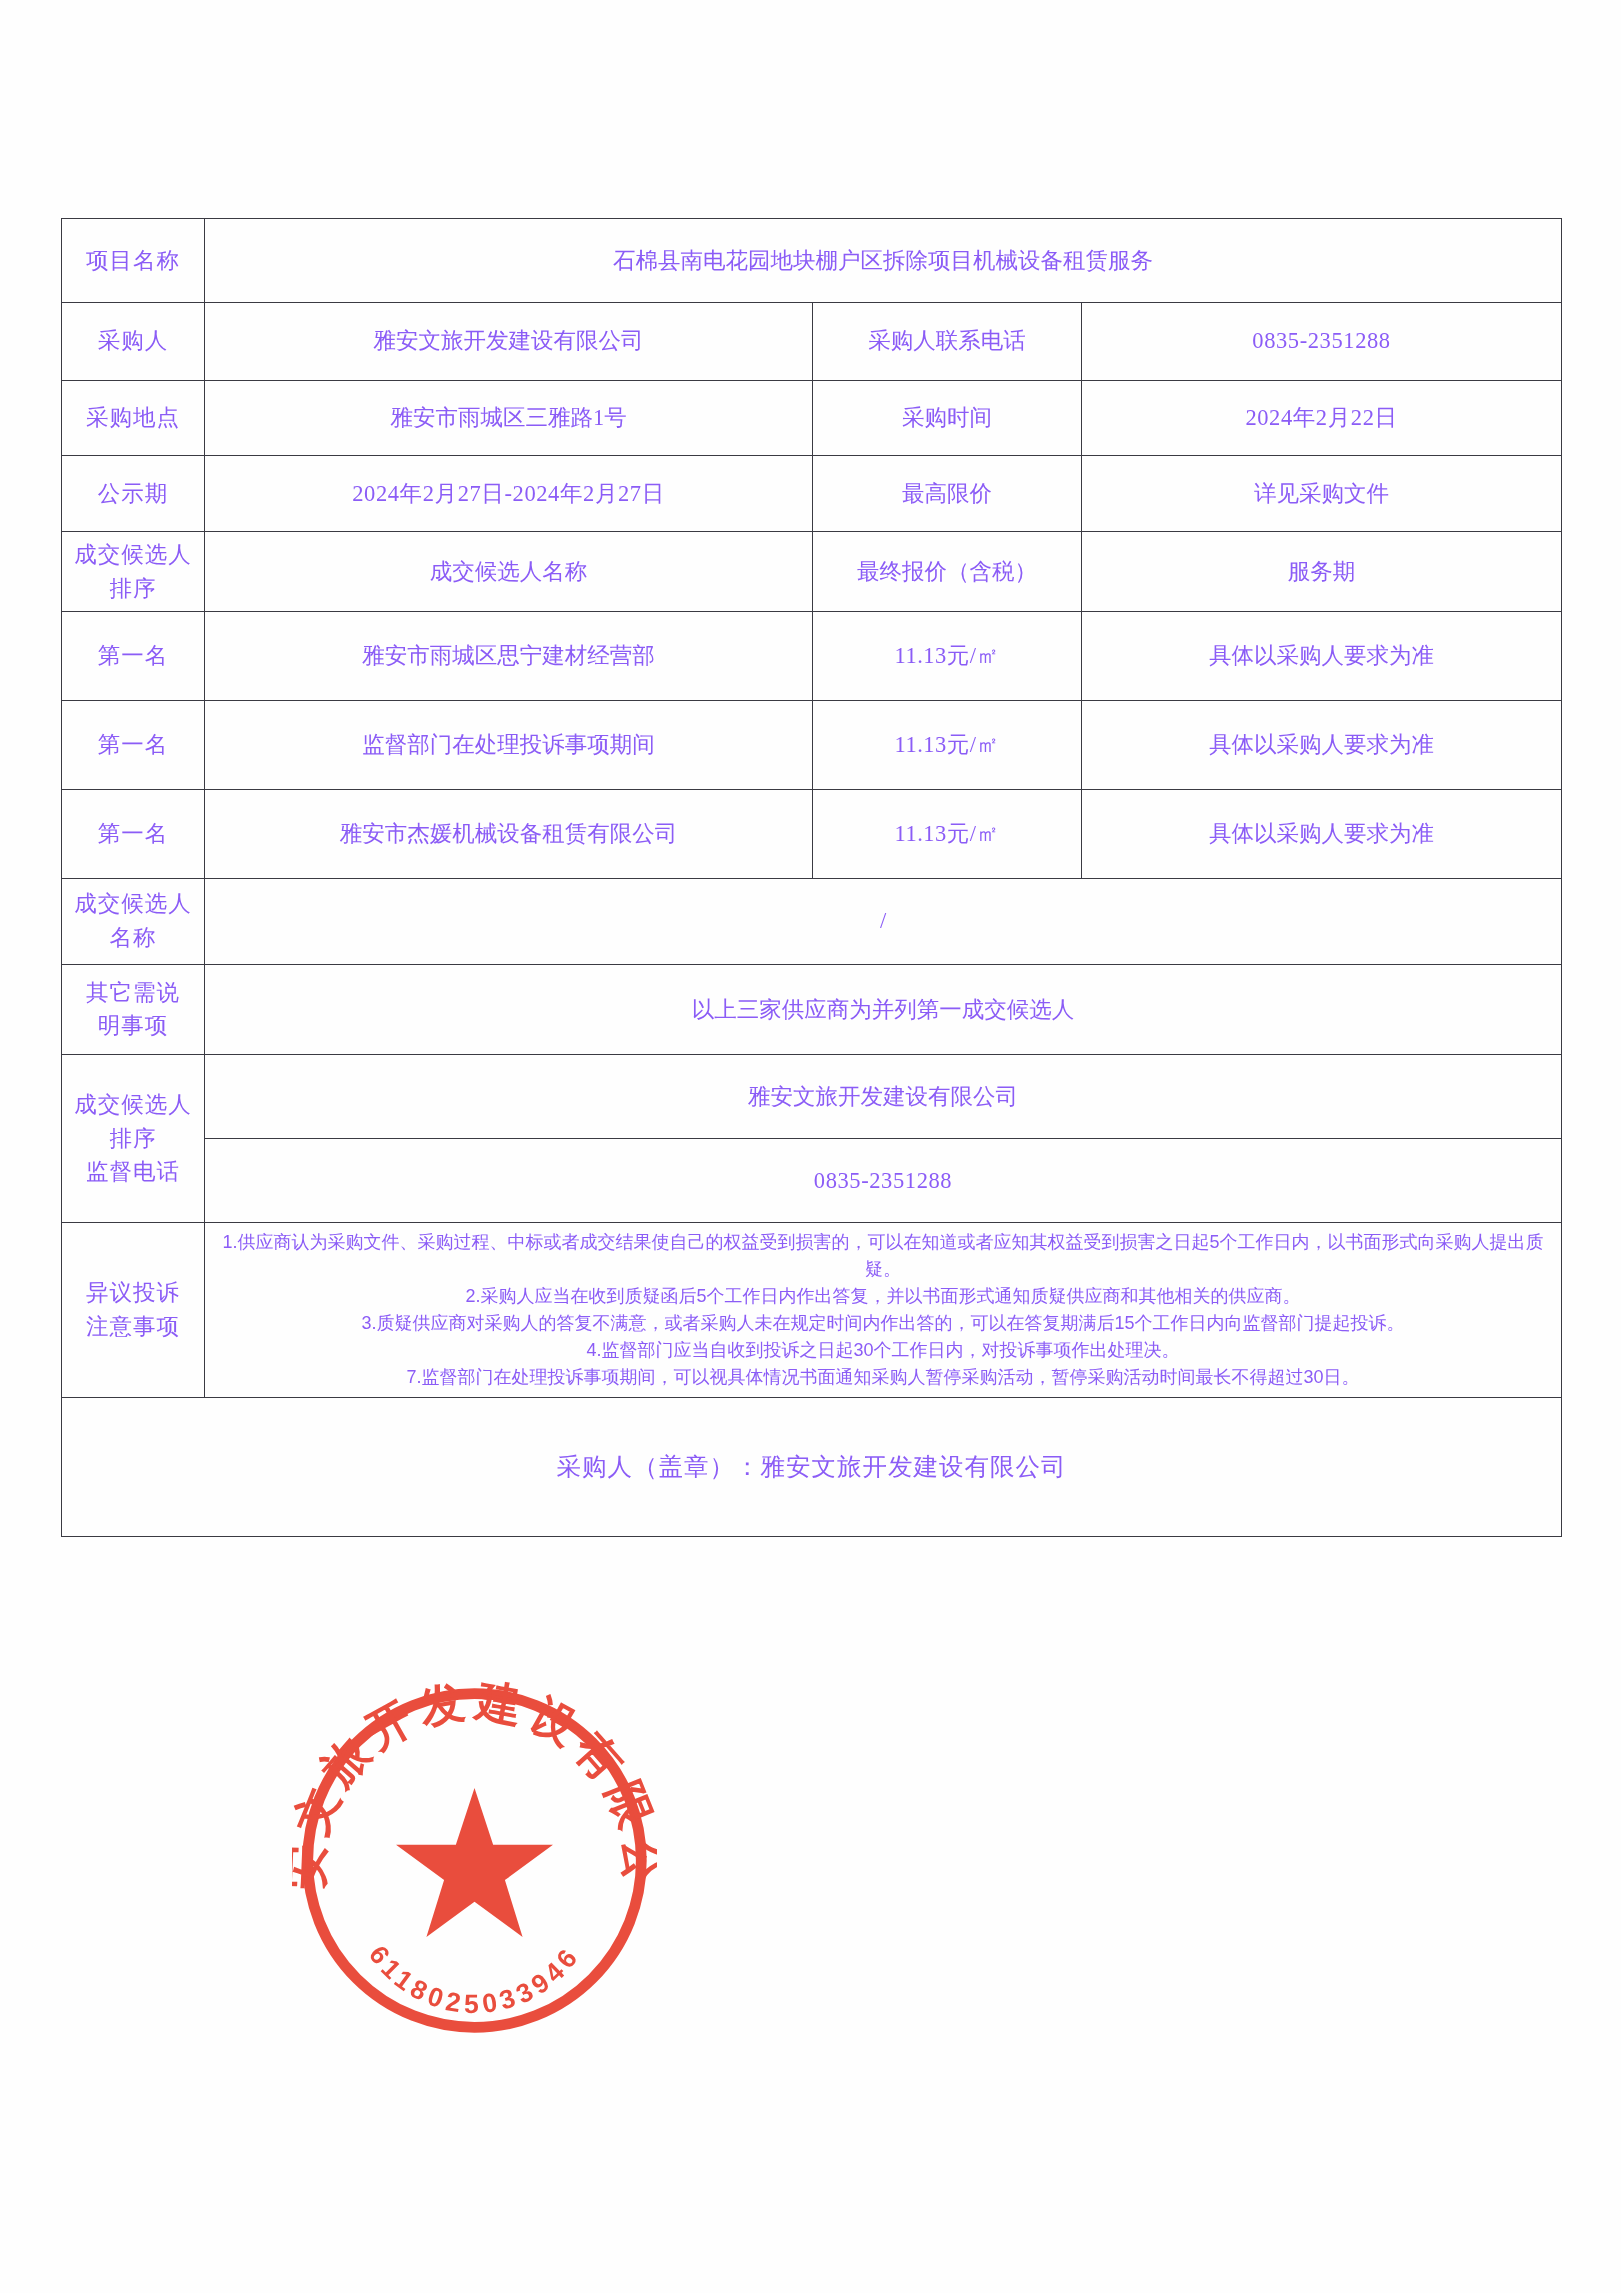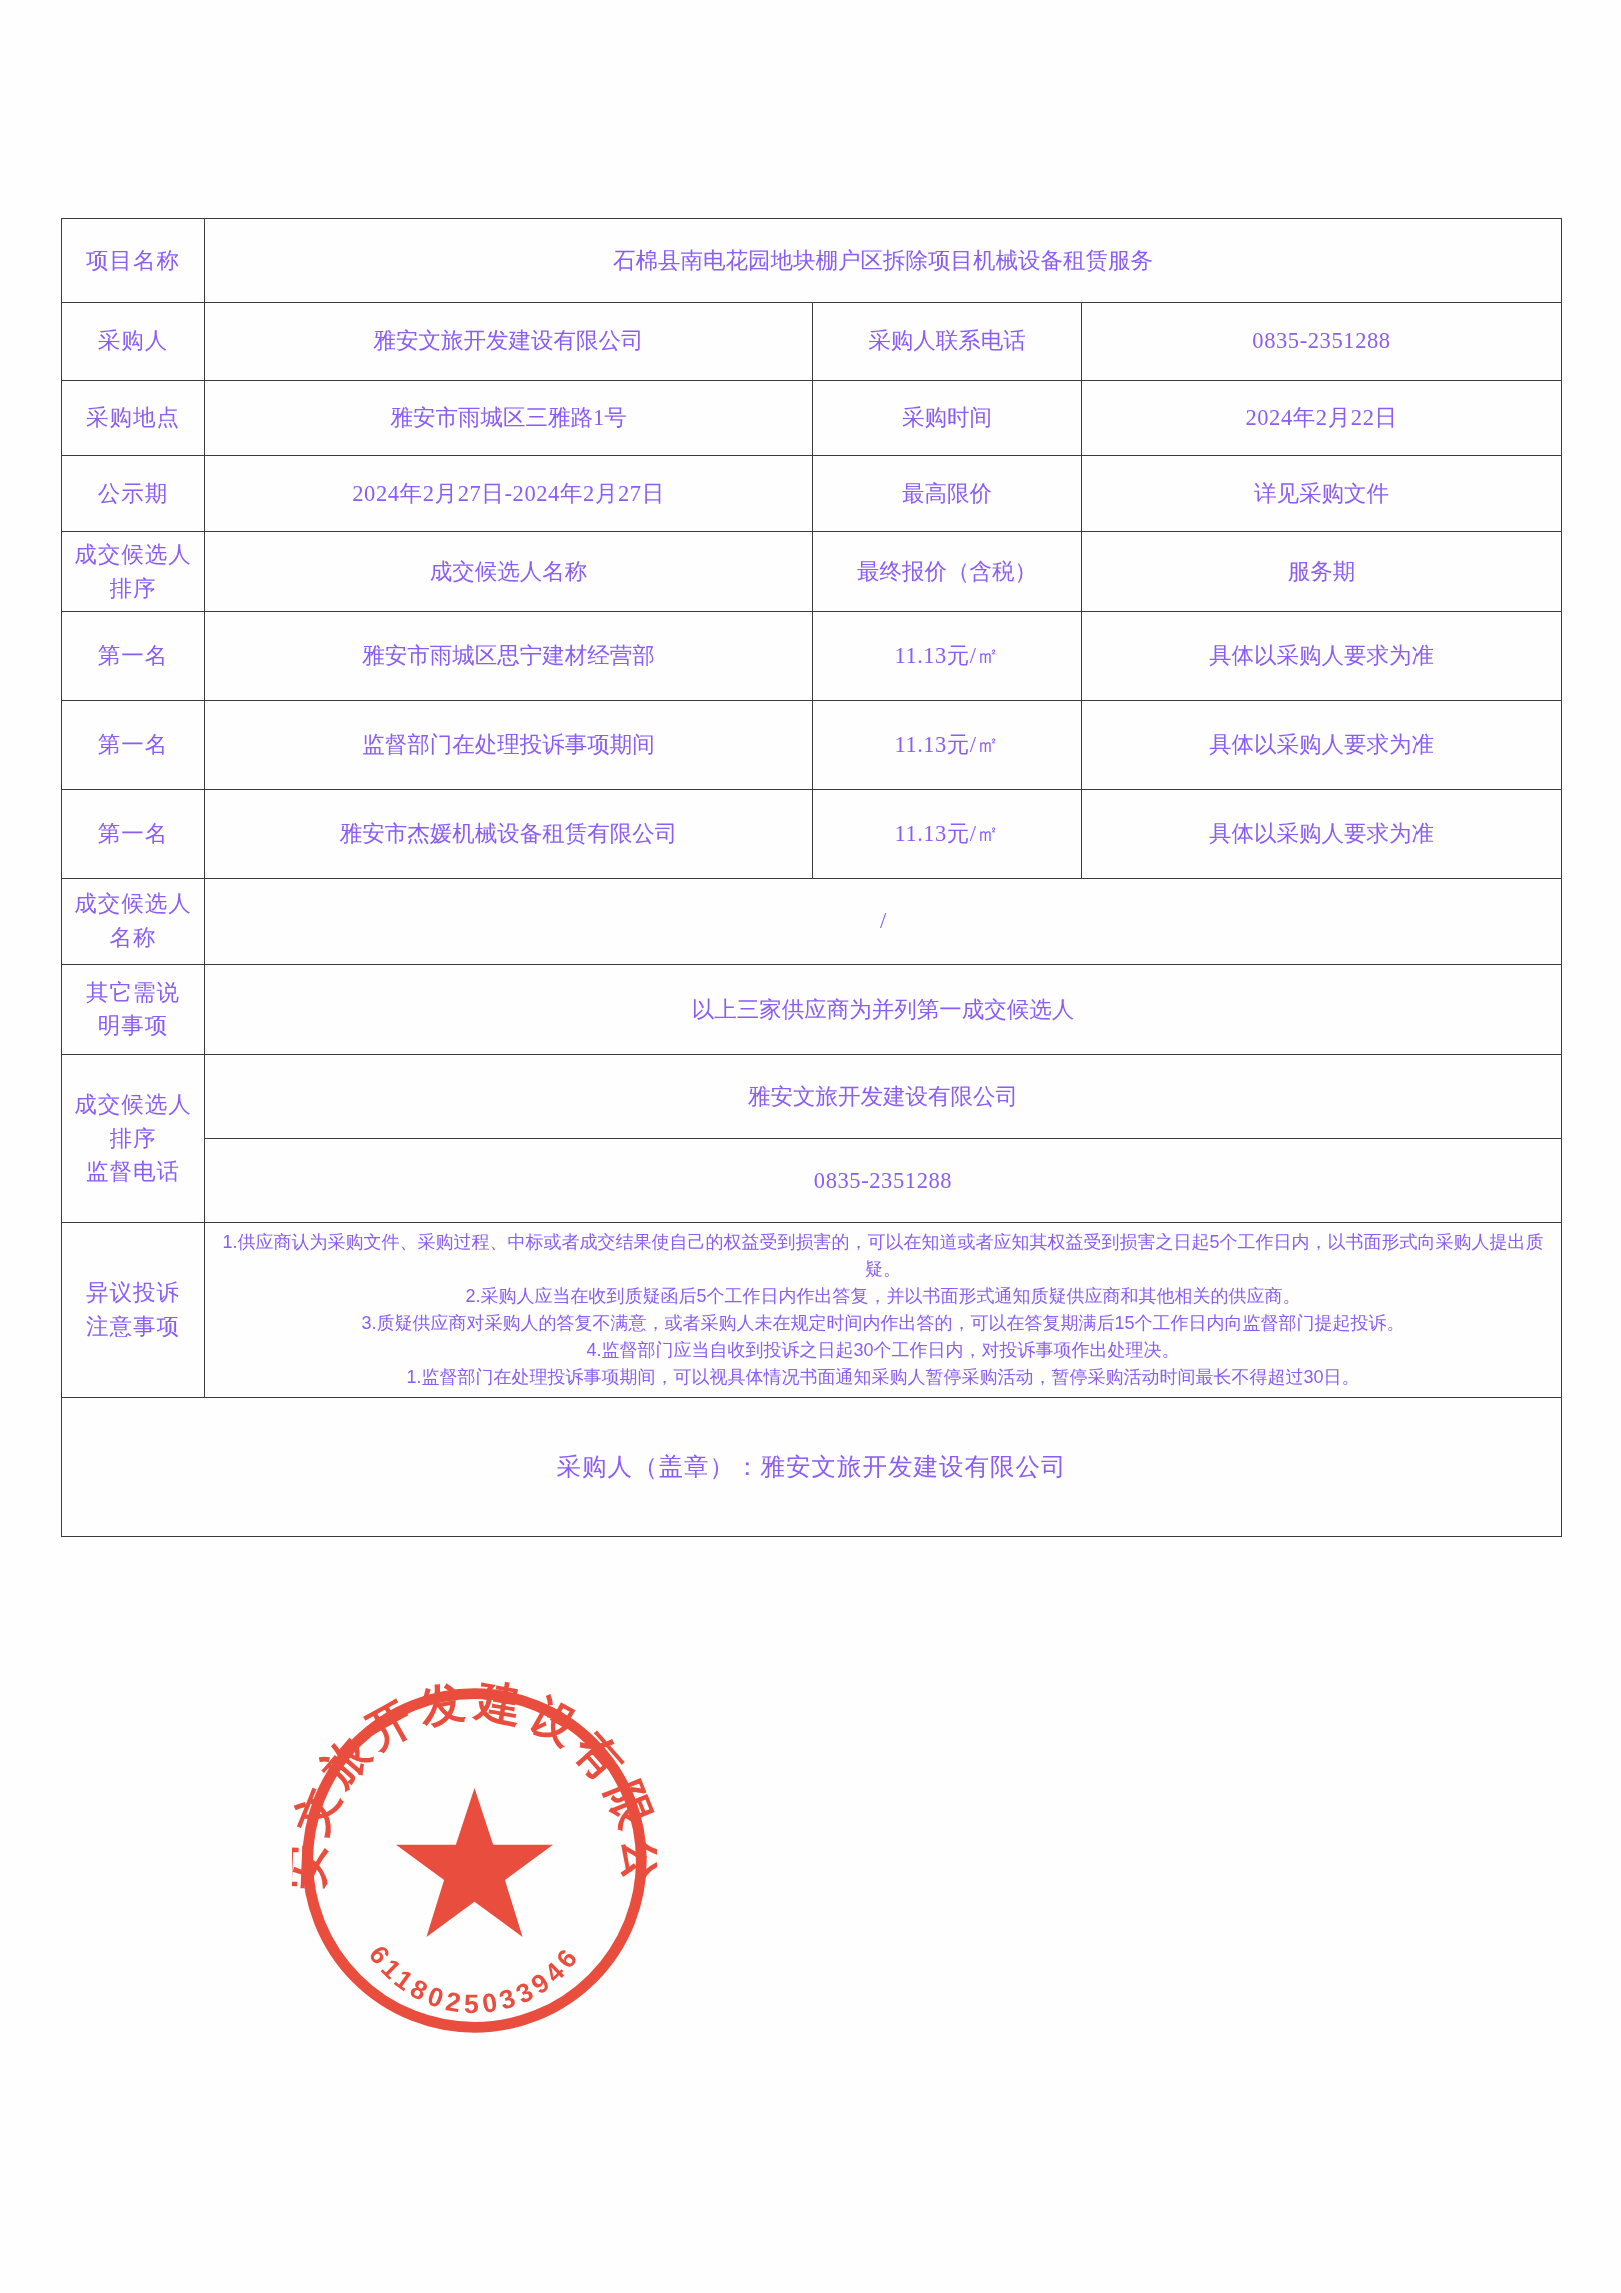--- a/index.html
+++ b/index.html
@@ -225,21 +225,21 @@
       <tr>
         <td class="lbl two-line">
           <div>异议投诉</div>
           <div>注意事项</div>
         </td>
         <td colspan="3" class="notes">
           <p>1.供应商认为采购文件、采购过程、中标或者成交结果使自己的权益受到损害的，可以在知道或者应知其权益受到损害之日起5个工作日内，以书面形式向采购人提出质疑。</p>
           <p>2.采购人应当在收到质疑函后5个工作日内作出答复，并以书面形式通知质疑供应商和其他相关的供应商。</p>
           <p>3.质疑供应商对采购人的答复不满意，或者采购人未在规定时间内作出答的，可以在答复期满后15个工作日内向监督部门提起投诉。</p>
           <p>4.监督部门应当自收到投诉之日起30个工作日内，对投诉事项作出处理决。</p>
-          <p>1.监督部门在处理投诉事项期间，可以视具体情况书面通知采购人暂停采购活动，暂停采购活动时间最长不得超过30日。</p>
+          <p>7.监督部门在处理投诉事项期间，可以视具体情况书面通知采购人暂停采购活动，暂停采购活动时间最长不得超过30日。</p>
         </td>
       </tr>
 
       <tr class="row-stamp">
         <td colspan="4" class="stamp-label"><span>采购人（盖章）：</span><span>雅安文旅开发建设有限公司</span></td>
       </tr>
 
     </tbody>
       </table>
   </div>

